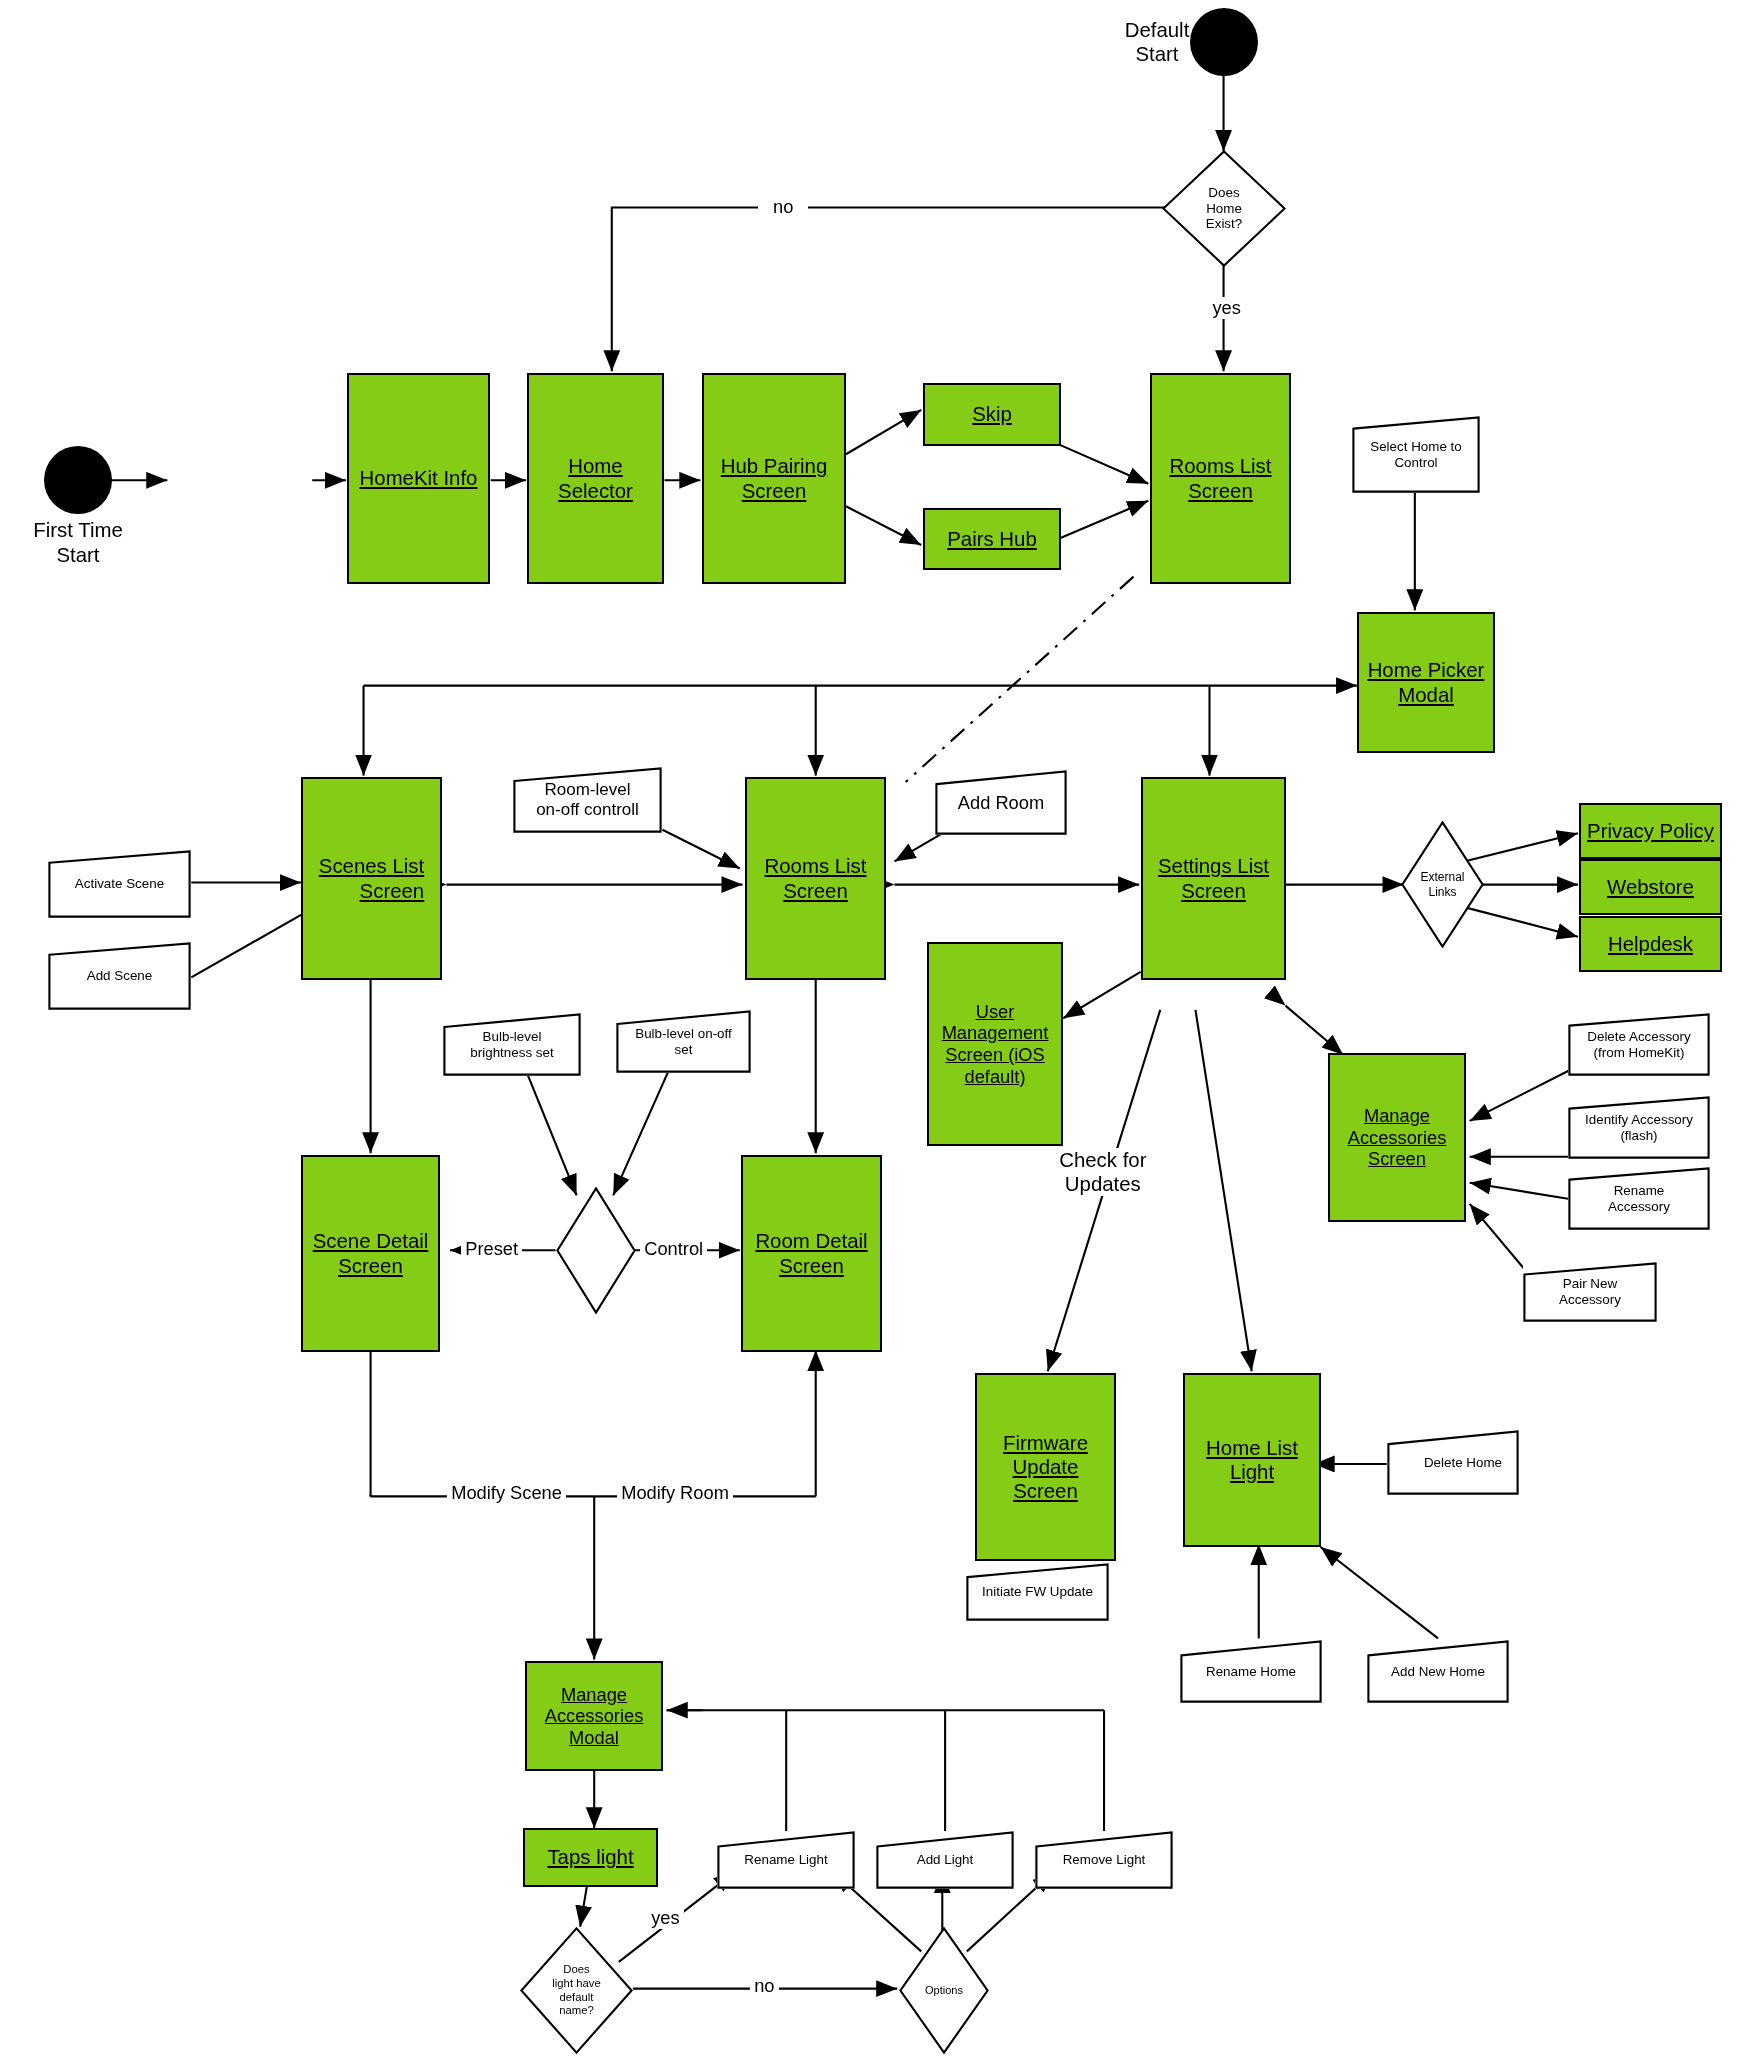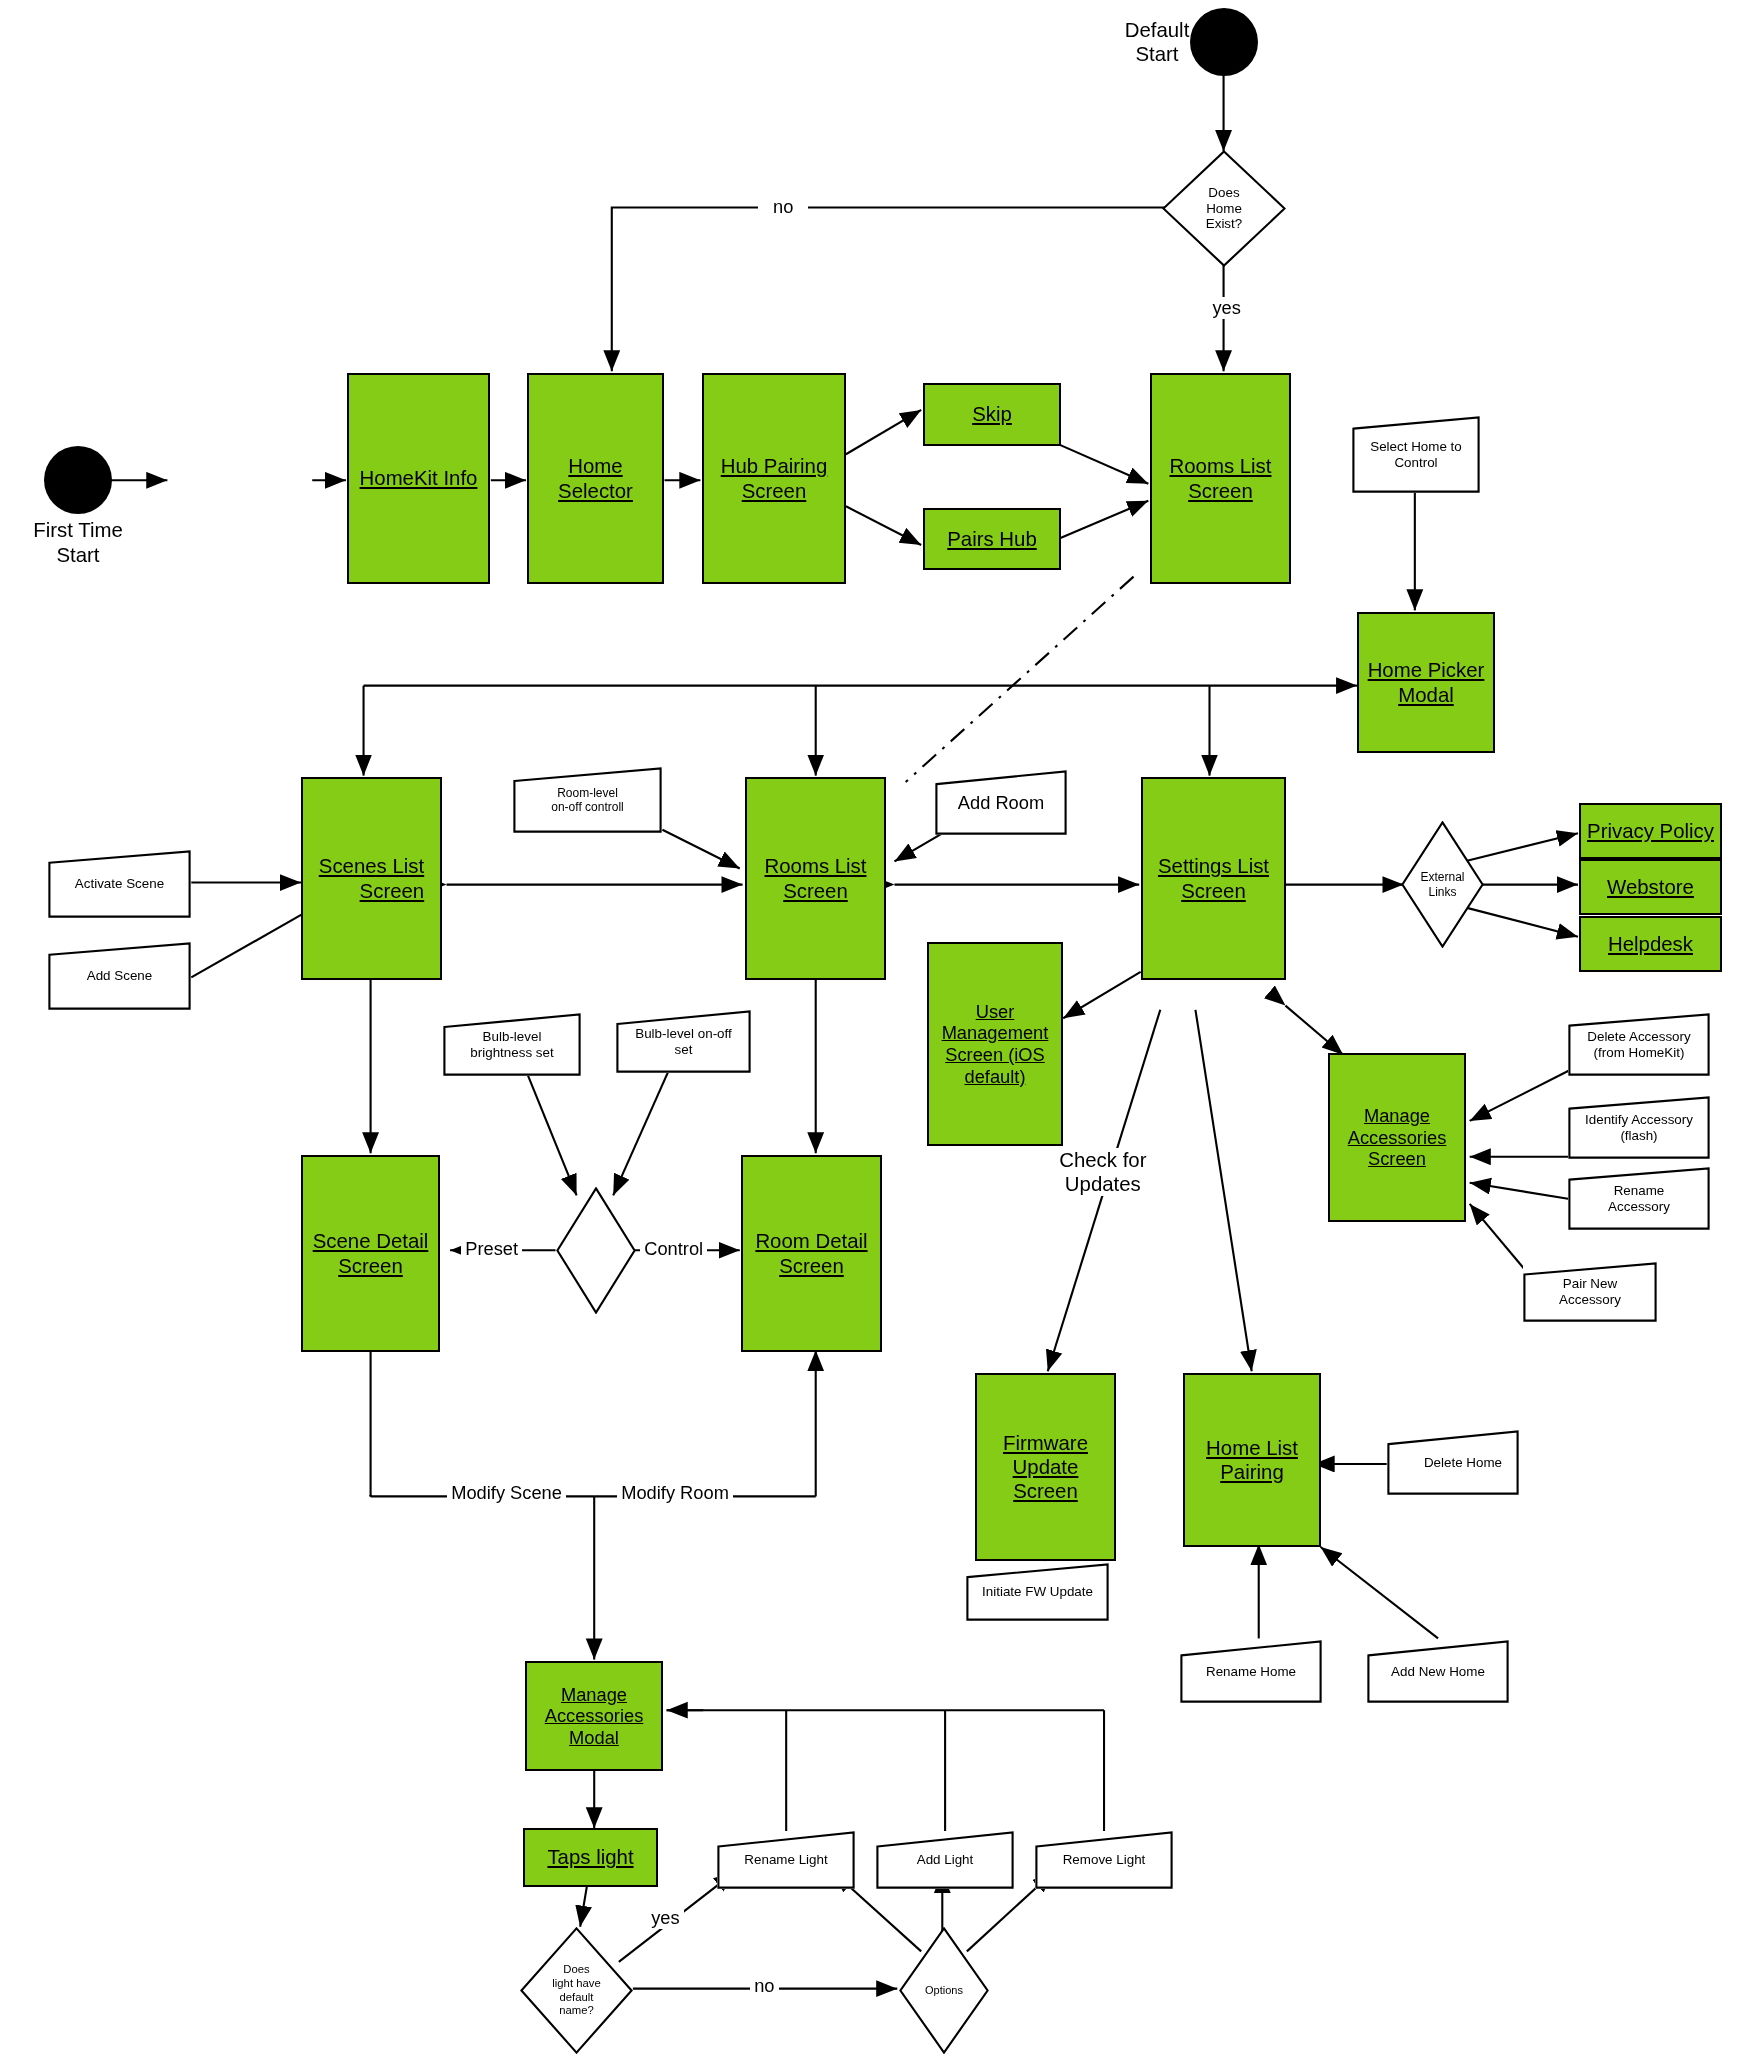--- a/index.html
+++ b/index.html
@@ -309,21 +309,21 @@
 
   <div class="node rect fs-lg" style="left:301px;top:777px;width:141px;height:203px;text-align:right;">
     <span style="white-space:pre-line;">Scenes List
 Screen</span>
   </div>
 
   <div class="node parallelogram fs-md" style="left:513px;top:767px;width:149px;height:66px;">
     <svg class="para-shape" viewBox="0 0 212 94" preserveAspectRatio="none">
       <polygon points="2,20 210,2 210,92 2,92" fill="#fff" stroke="#000" stroke-width="3"></polygon>
     </svg>
-    <span class="para-text" style="white-space:pre-line;font-size:12px;">Room-level
+    <span class="para-text" style="white-space:pre-line;font-size:17px;">Room-level
 on-off controll</span>
   </div>
 
   <div class="node rect fs-lg" style="left:745px;top:777px;width:141px;height:203px;">
     <span style="white-space:pre-line;">Rooms List
 Screen</span>
   </div>
 
   <div class="node parallelogram fs-md" style="left:935px;top:770px;width:132px;height:65px;">
     <svg class="para-shape" viewBox="0 0 188 92" preserveAspectRatio="none">
@@ -454,21 +454,21 @@
 
   <div class="node parallelogram fs-sm" style="left:966px;top:1563px;width:143px;height:58px;">
     <svg class="para-shape" viewBox="0 0 204 82" preserveAspectRatio="none">
       <polygon points="2,20 202,2 202,80 2,80" fill="#fff" stroke="#000" stroke-width="3"></polygon>
     </svg>
     <span class="para-text" style="white-space:pre-line;">Initiate FW Update</span>
   </div>
 
   <div class="node rect fs-lg" style="left:1183px;top:1373px;width:138px;height:174px;">
     <span style="white-space:pre-line;">Home List
-Pairing</span>
+Light</span>
   </div>
 
   <div class="node parallelogram fs-sm" style="left:1387px;top:1430px;width:132px;height:65px;padding-left:20px;">
     <svg class="para-shape" viewBox="0 0 188 92" preserveAspectRatio="none">
       <polygon points="2,20 186,2 186,90 2,90" fill="#fff" stroke="#000" stroke-width="3"></polygon>
     </svg>
     <span class="para-text" style="white-space:pre-line;">Delete Home</span>
   </div>
 
   <div class="node parallelogram fs-sm" style="left:1180px;top:1640px;width:142px;height:63px;">

